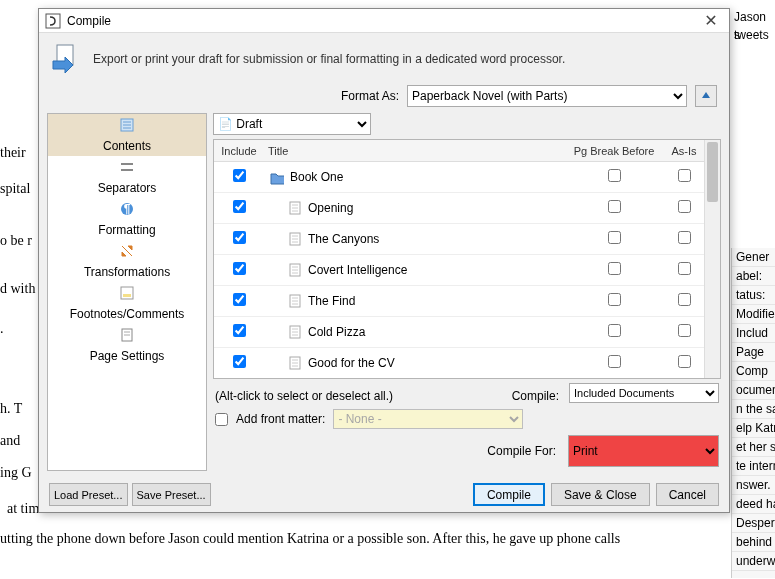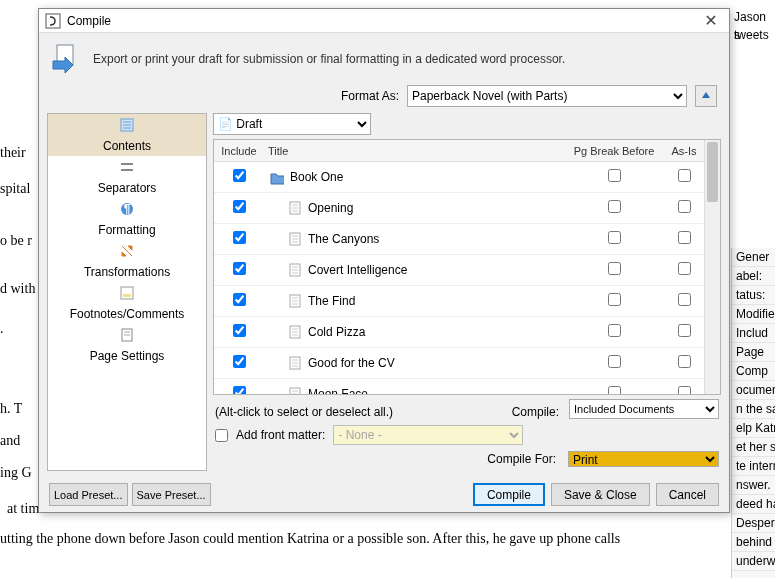--- a/index.html
+++ b/index.html
@@ -59,21 +59,21 @@
   
   .hint-row { display:flex; align-items:flex-end; padding:4px 2px; gap:10px; font-size:11px; }
   .hint-row .spacer { flex:1; }
   .combo-sm { height:20px; border:1px solid #aaa; background:#fff; font-size:11px; }
   
   .front-row { display:flex; align-items:center; padding:2px; gap:8px; font-size:11px; }
   .front-row select { height:20px; width:190px; border:1px solid #aaa; background:#fef9c3; color:#888; }
   
   .compfor-row { display:flex; align-items:center; padding:4px 2px; gap:8px; font-size:11px; }
   .compfor-row .label { width:345px; text-align:right; padding-right:4px; }
-  .compfor-row select { flex:1; height:16px; border:1px solid #aaa; background:#eab308; }
+  .compfor-row select { flex:1; height:32px; border:1px solid #aaa; background:#ef4444; }
   
   .footer { display:flex; align-items:center; padding:6px 10px; gap:6px; }
   .footer .left-btns { display:flex; gap:4px; }
   .footer .spacer { flex:1; }
   .btn { height:23px; padding:0 12px; border:1px solid #adadad; background:#e1e1e1; cursor:pointer; font-size:12px; }
   .btn.primary { border:2px solid #0078d7; background:#e5f1fb; }
   .btn.small { padding:0 4px; font-size:11px; }
   
   svg { display:block; }
 </style>

